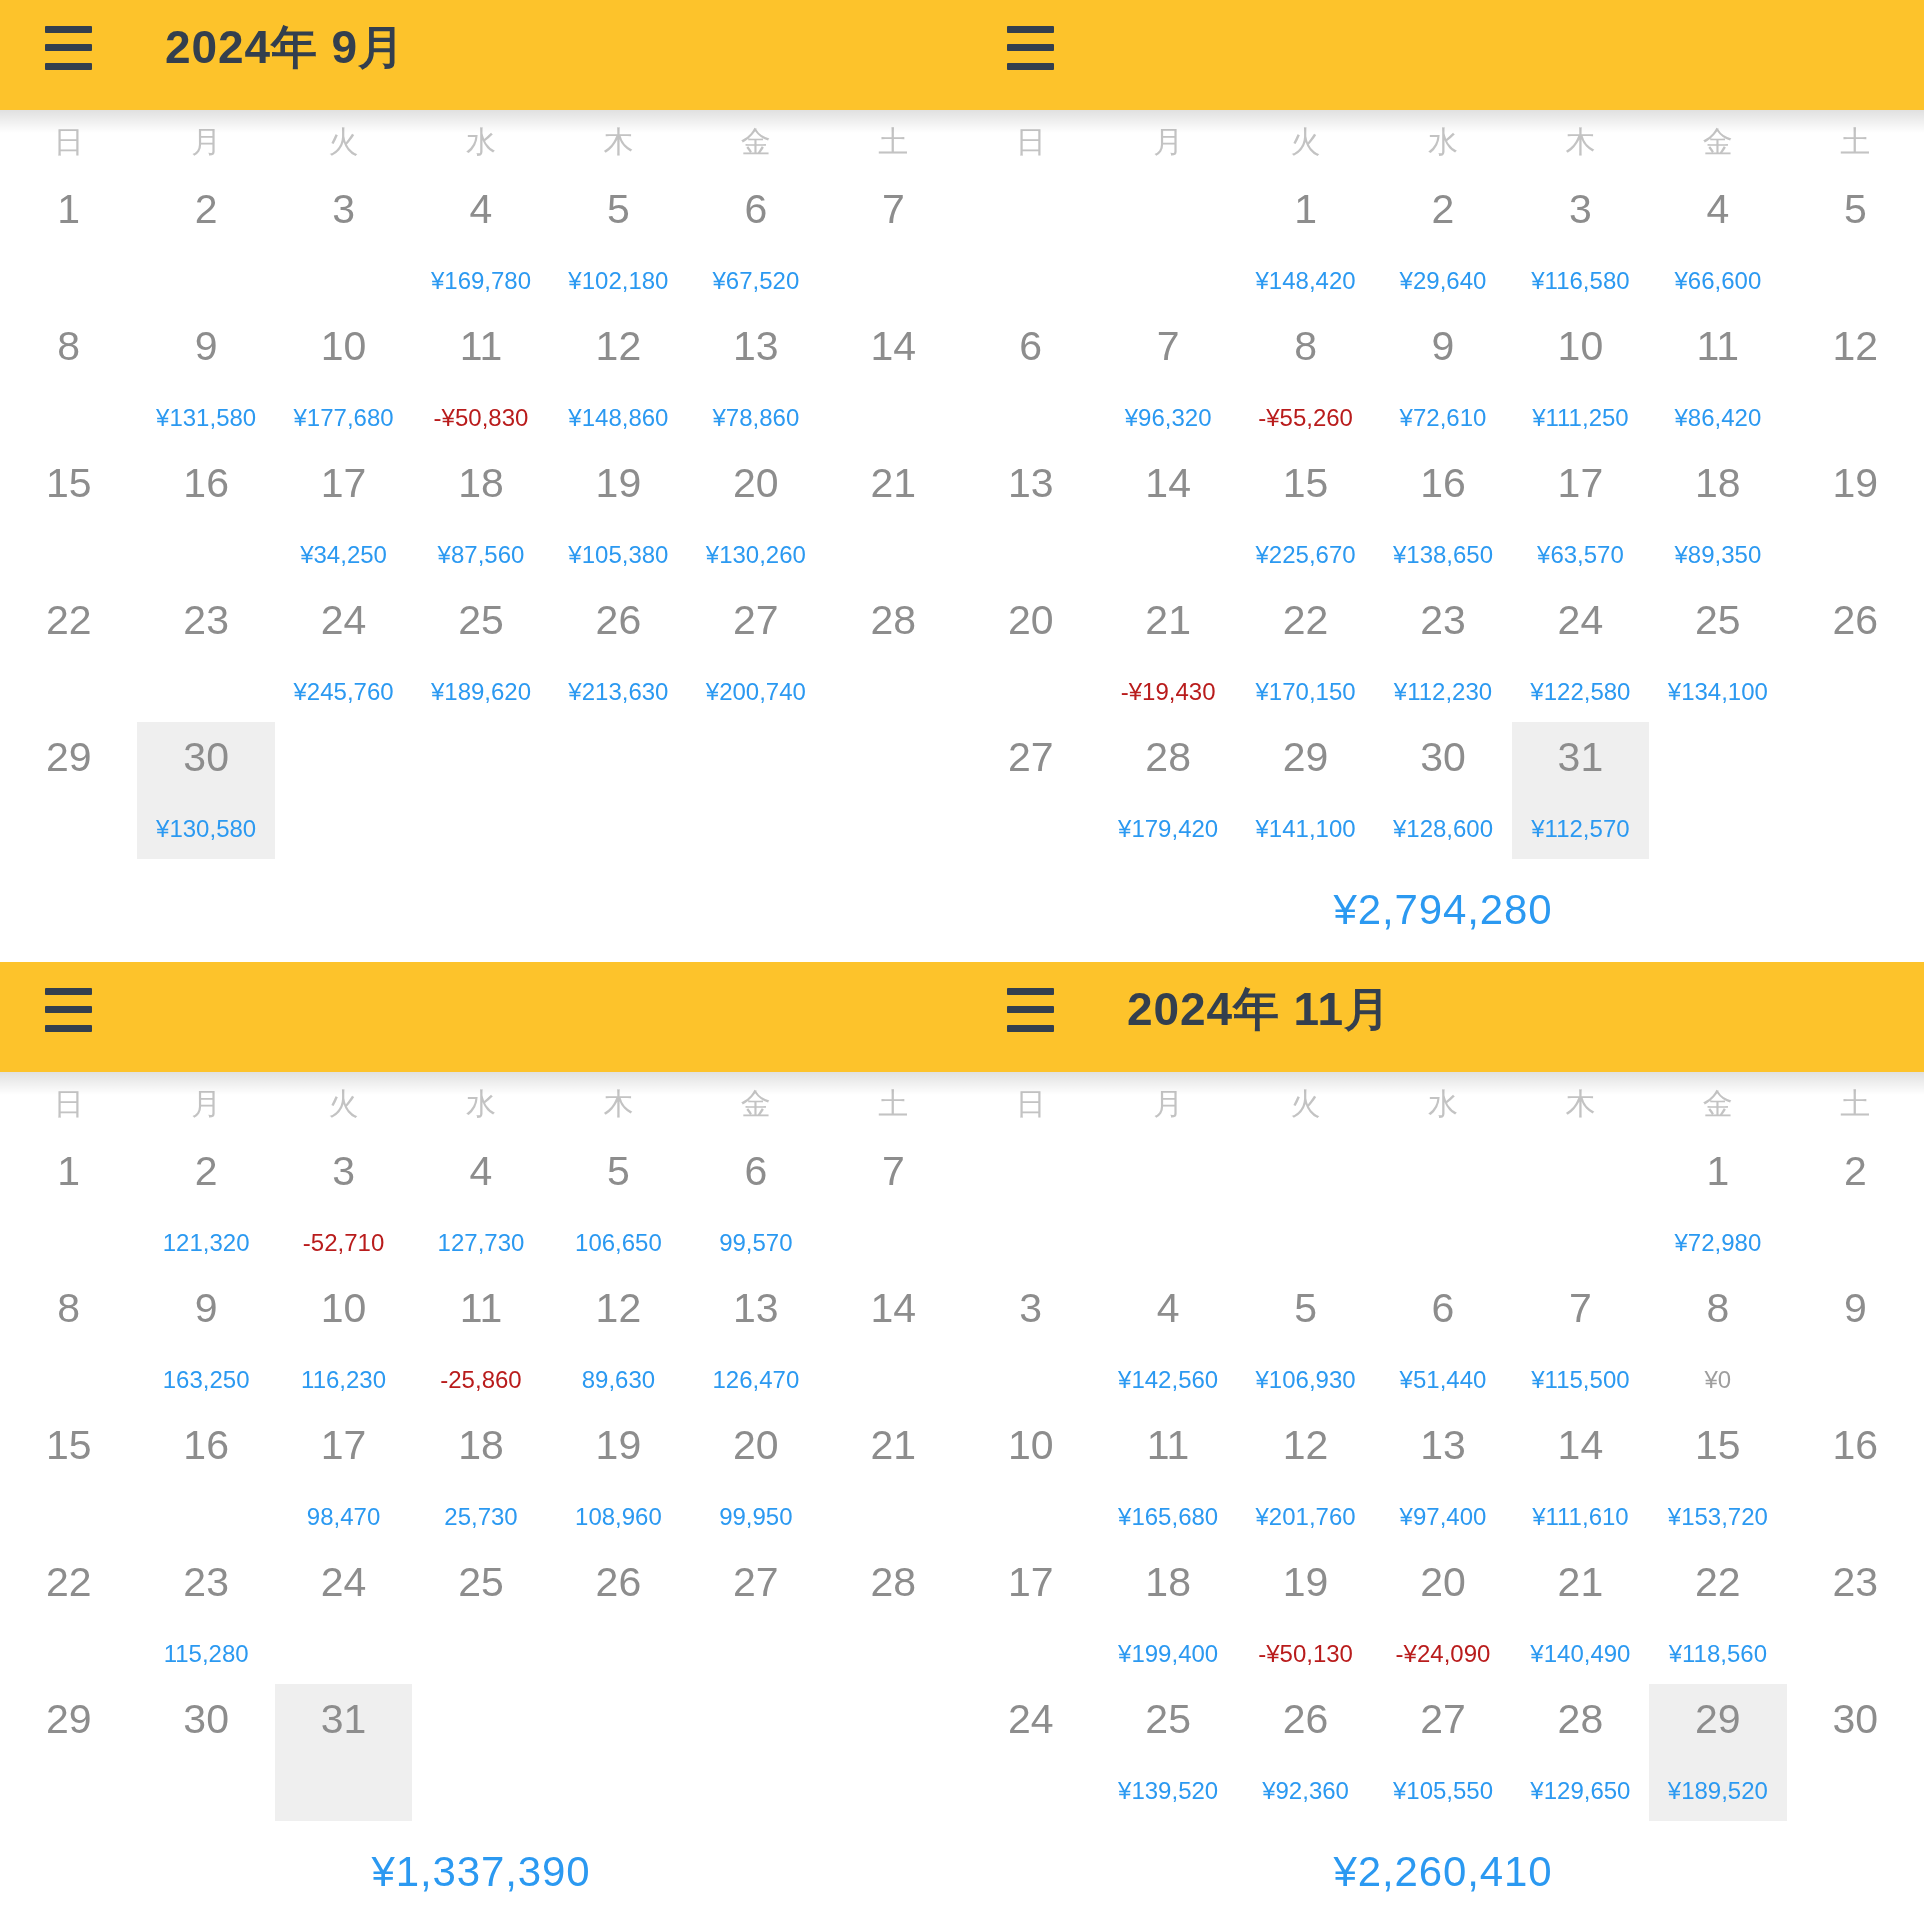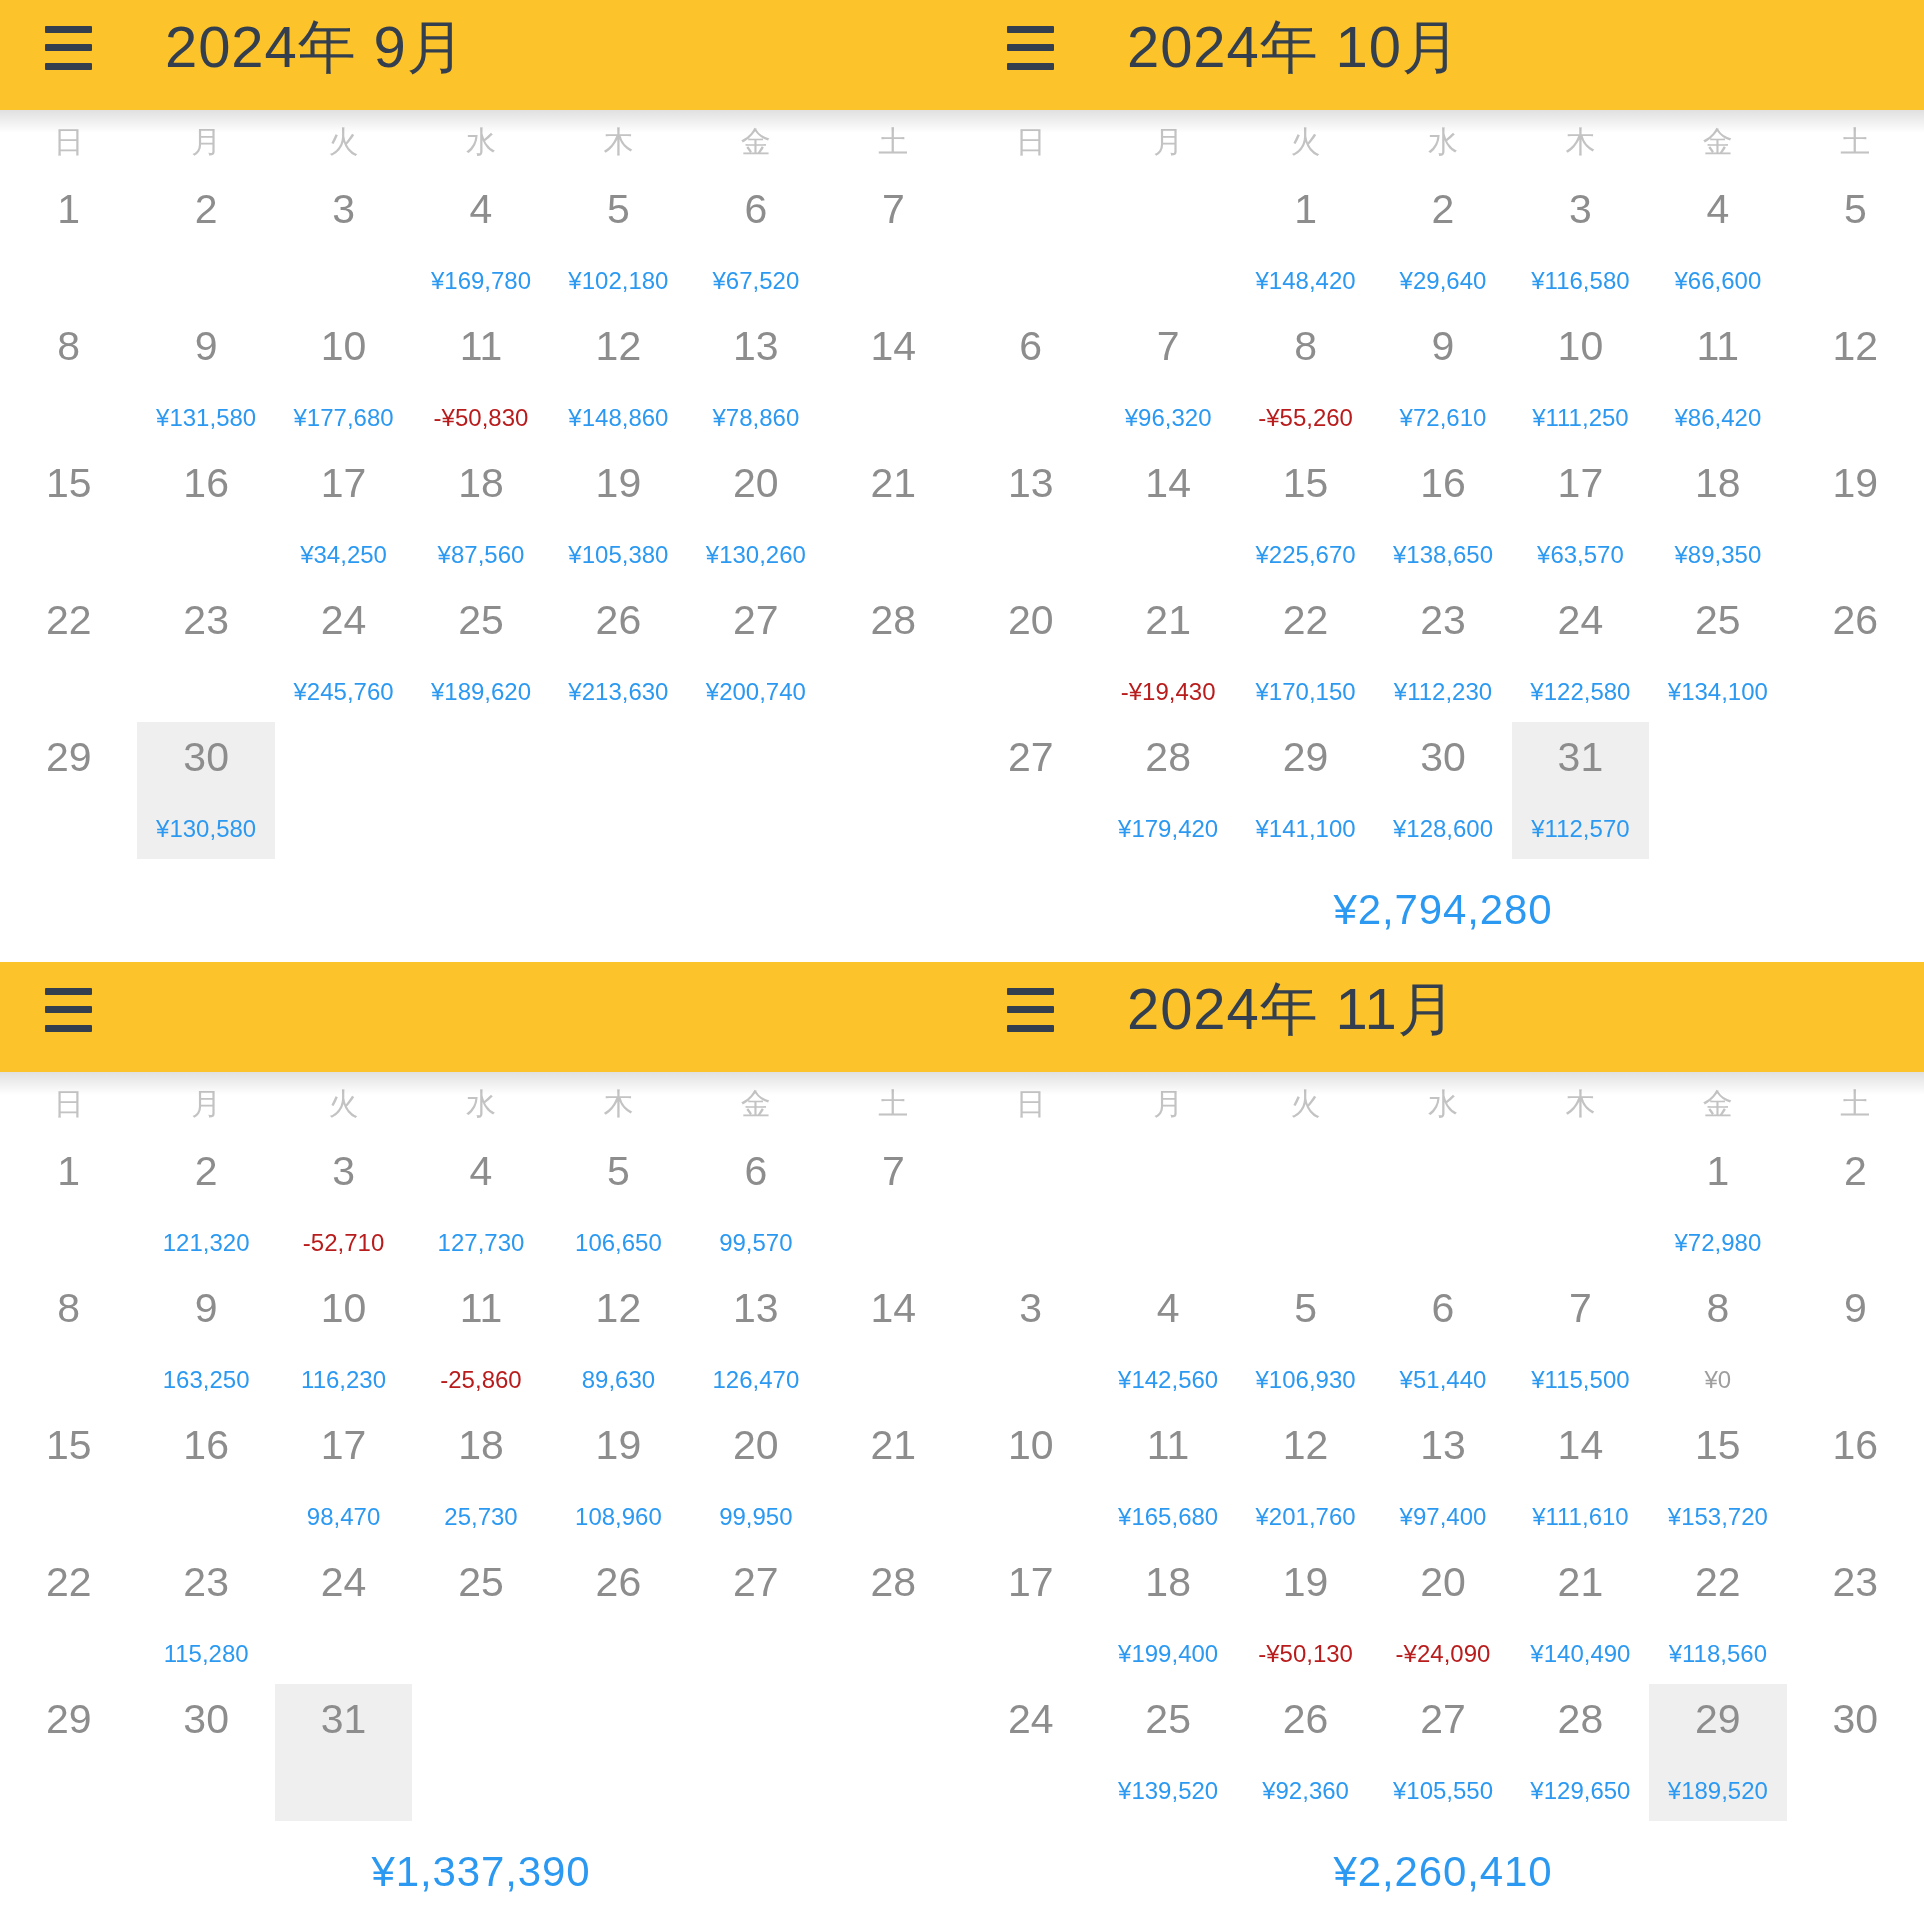--- a/index.html
+++ b/index.html
@@ -1,21 +1,21 @@
 <!DOCTYPE html>
 <html style="font-size:14.3px"><head>
 <meta charset="utf-8">
 <style>
   html,body{margin:0;padding:0;background:#ffffff;font-family:"Liberation Sans",sans-serif;}
   .page{width:1925px;height:1925px;display:grid;grid-template-columns:962px 962px;grid-template-rows:962px 962px;background:#ffffff;}
   .cal{width:962px;height:962px;position:relative;overflow:hidden;background:#ffffff;}
   .cal-header{height:110px;background:#FDC32B;display:flex;align-items:center;box-sizing:border-box;padding:0 0 14.3px 45px;}
   .menu-icon{width:47px;display:flex;flex-direction:column;gap:11.6px;cursor:pointer;}
   .menu-icon span{display:block;height:7.1px;background:#333F4E;border-radius:0.9px;}
-  .cal-title{margin:0 0 0 73px;font-size:58px;font-weight:400;color:#333F4E;letter-spacing:0.9px;}
+  .cal-title{margin:0 0 0 73px;font-size:46px;font-weight:700;color:#333F4E;letter-spacing:0.9px;}
   .cal-body{position:relative;}
   .shadow{position:absolute;top:0;left:0;right:0;height:23px;background:linear-gradient(rgba(0,0,0,0.12),rgba(0,0,0,0));pointer-events:none;}
   .weekday-row{display:grid;grid-template-columns:repeat(7,1fr);height:64px;align-items:center;}
   .weekday{ text-align:center;font-size:30px;color:#C3C3C3;font-weight:400;}
   .weeks{display:block;}
   .week-row{display:grid;grid-template-columns:repeat(7,1fr);height:137px;}
   .cell{text-align:center;box-sizing:border-box;}
   .cell.highlight{background:#EFEFEF;}
   .date{display:block;margin-top:12.5px;font-size:41px;line-height:45px;font-weight:300;color:#8D8D8D;}
   .amount{display:block;margin-top:34px;font-size:24px;line-height:30px;font-weight:400;white-space:nowrap;}
@@ -186,21 +186,20 @@
     </div>
   </section>
 
   <section class="cal">
     <header class="cal-header">
       <div class="menu-icon">
           <span></span>
           <span></span>
           <span></span>
         </div>
-      <h1 class="cal-title">2024年 10月</h1>
     </header>
     <div class="cal-body">
       <div class="shadow"></div>
       <div class="weekday-row">
           <span class="weekday">日</span>
           <span class="weekday">月</span>
           <span class="weekday">火</span>
           <span class="weekday">水</span>
           <span class="weekday">木</span>
           <span class="weekday">金</span>

